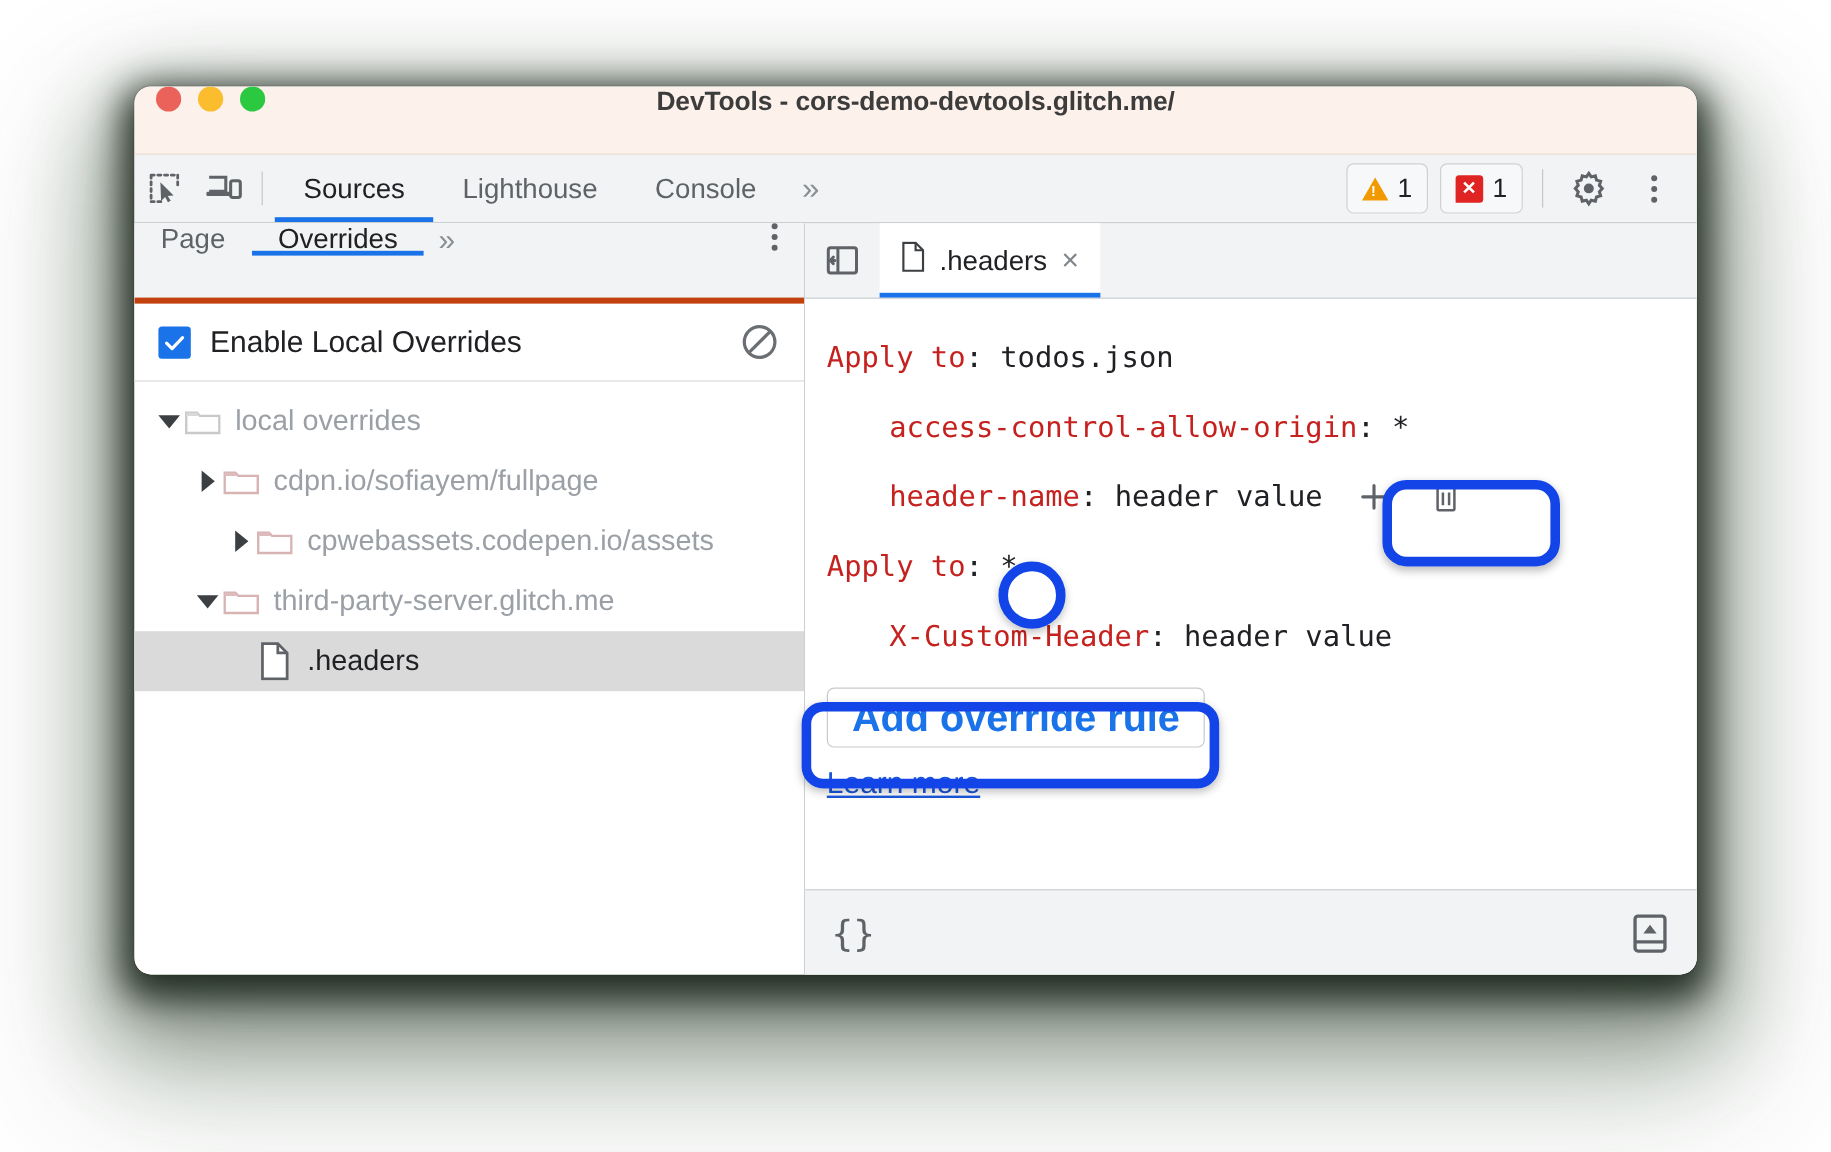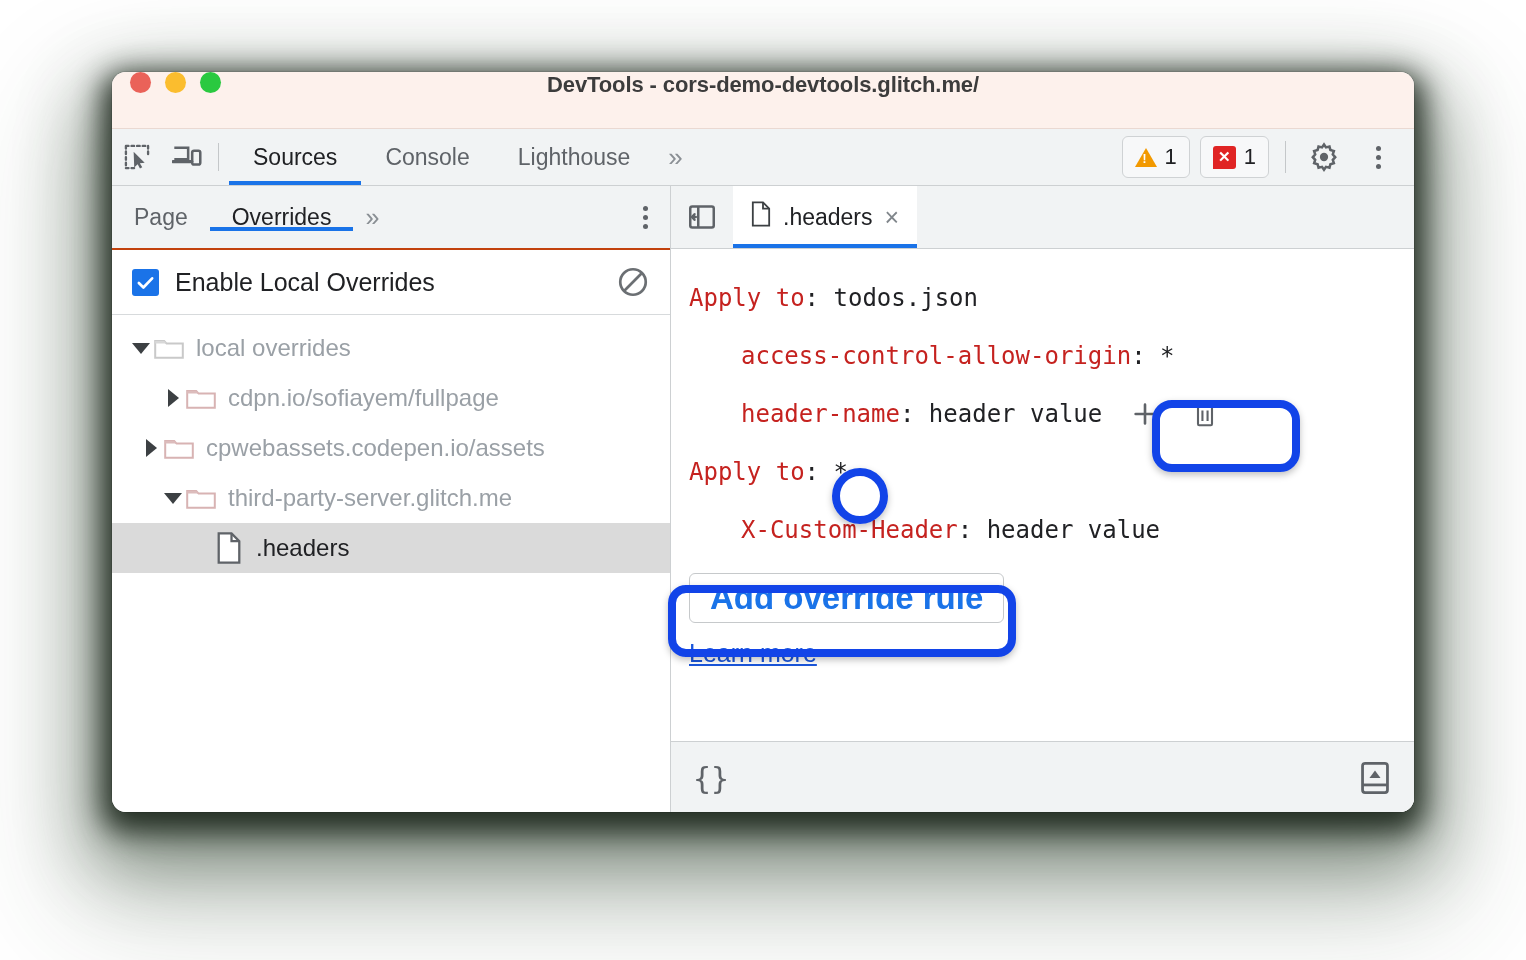--- a/index.html
+++ b/index.html
@@ -165,22 +165,22 @@
   .right-pane {
     flex: 1;
     display: flex; flex-direction: column;
     background: #fff;
   }
 
   
   .sub-tabbar {
     height: 62px;
     background: #f1f3f4;
-    border-bottom: 2px solid #c2410c;
-    display: flex; align-items: center;
+    border-bottom: 5px solid #c2410c;
+    display: flex; align-items: flex-start;
     position: relative;
   }
   .sub-tab {
     display: flex; align-items: center;
     padding: 0 22px;
     font-size: 23px;
     color: #5f6368;
     position: relative;
   }
   .sub-tab.active { color: #202124; }
@@ -372,24 +372,24 @@
         </svg>
       </div>
 
       <div class="tb-sep"></div>
 
       <div class="tabs">
         <div class="tab active">
           <span>Sources</span>
         </div>
         <div class="tab">
+          <span>Lighthouse</span>
+        </div>
+        <div class="tab">
           <span>Console</span>
-        </div>
-        <div class="tab">
-          <span>Lighthouse</span>
         </div>
       </div>
 
       <div class="chev-more">
         <span>»</span>
       </div>
 
       <div class="tb-right">
         <div class="counter">
           <span class="warn-tri"></span>
@@ -475,21 +475,21 @@
               </span>
             <span class="folder-ic">
               <svg width="30" height="24" viewBox="0 0 30 24">
                   <path d="M1.2 5 h9 l2.4 2.6 h16.2 v14.2 H1.2 Z" fill="none" stroke="#d8b3b3" stroke-width="2"></path>
                   <path d="M1.2 5 h9 l2.4 2.6 H1.2 Z" fill="#dcbcbc" stroke="none"></path>
                 </svg>
             </span>
             <span class="tlabel">cdpn.io/sofiayem/fullpage</span>
           </div>
 
-          <div class="trow" style="padding-left:26px">
+          <div class="trow" style="padding-left:76px">
             <span class="tw-arrow">
                 <span class="tri-right"></span>
               </span>
             <span class="folder-ic">
               <svg width="30" height="24" viewBox="0 0 30 24">
                   <path d="M1.2 5 h9 l2.4 2.6 h16.2 v14.2 H1.2 Z" fill="none" stroke="#d8b3b3" stroke-width="2"></path>
                   <path d="M1.2 5 h9 l2.4 2.6 H1.2 Z" fill="#dcbcbc" stroke="none"></path>
                 </svg>
             </span>
             <span class="tlabel">cpwebassets.codepen.io/assets</span>

